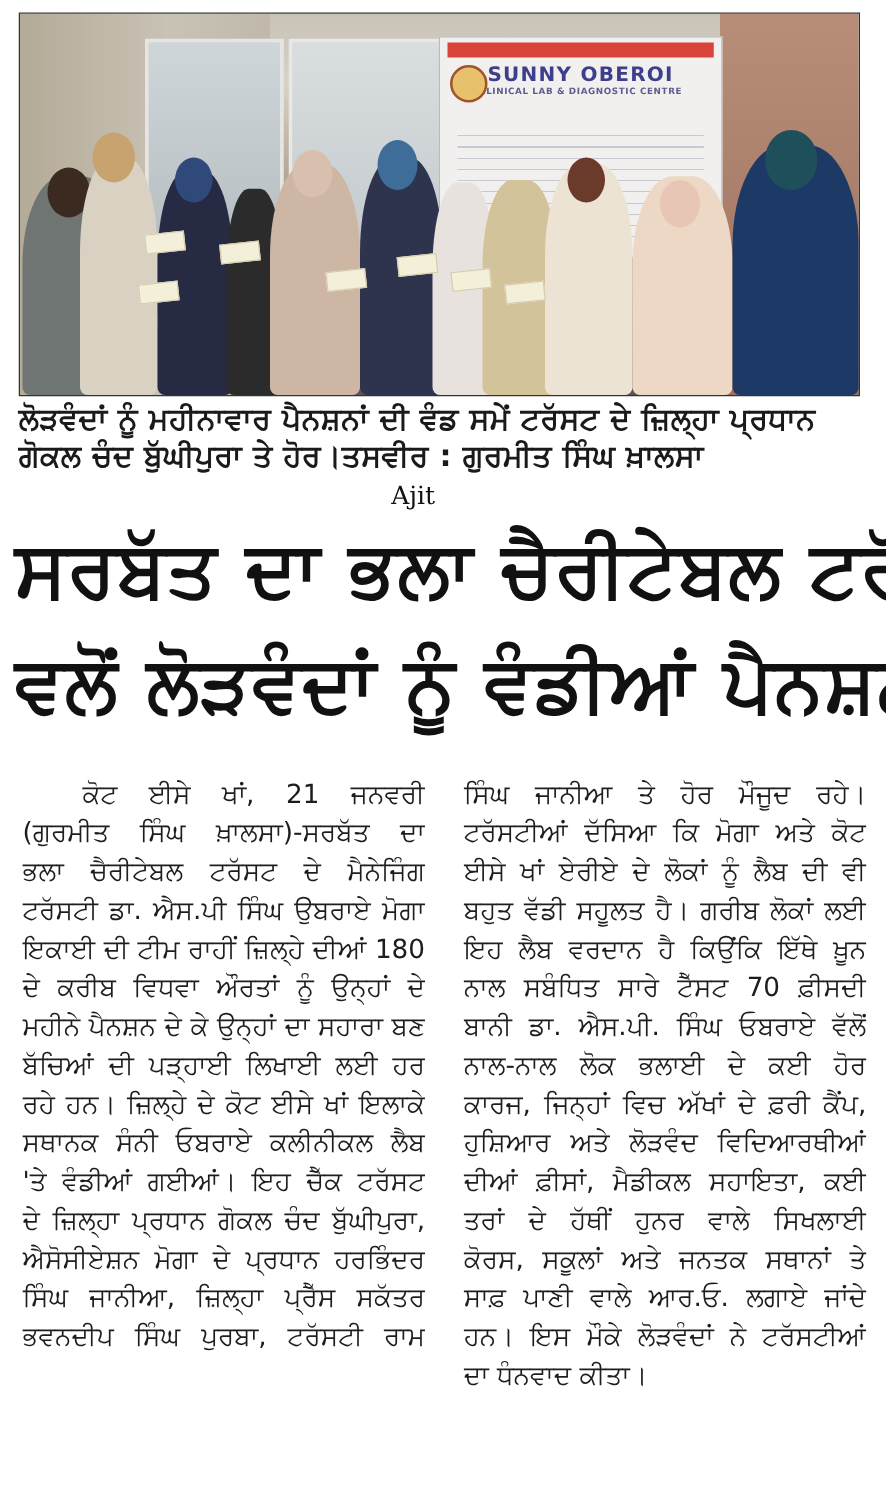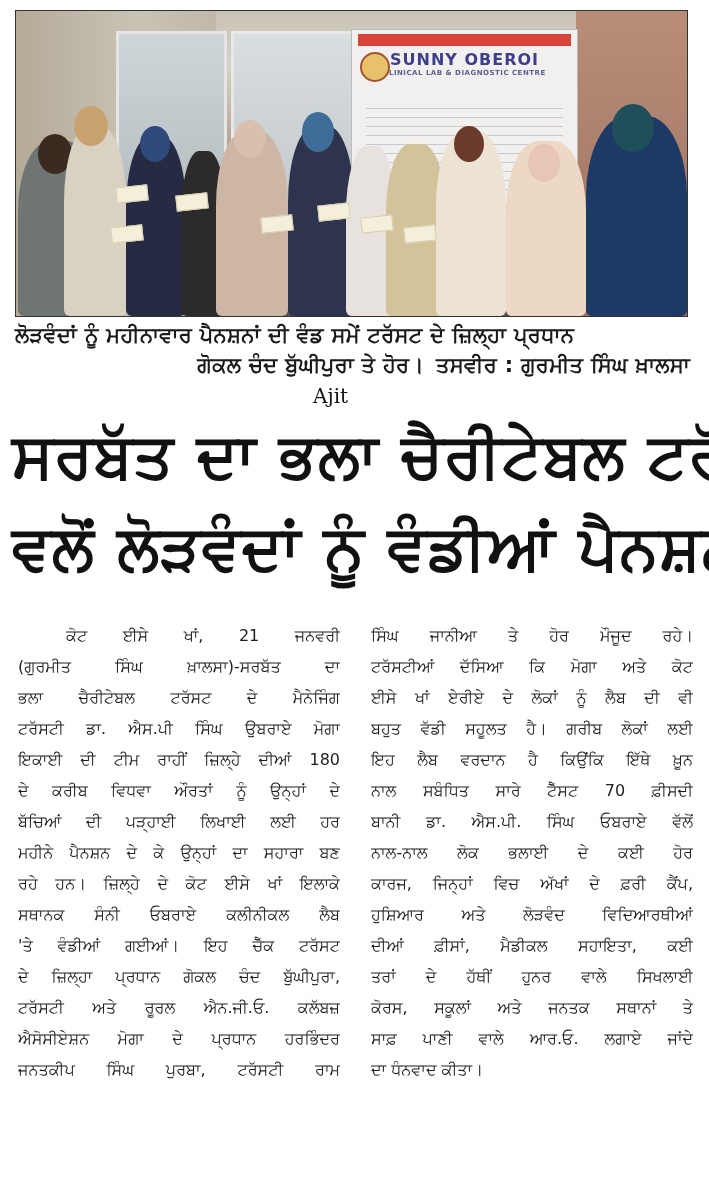--- a/index.html
+++ b/index.html
@@ -15,30 +15,30 @@
     .photo .banner .sub { font-size: 7px; font-weight: bold; color: #5b5d92; text-align: center; letter-spacing: 0.5px; }
     .photo .banner .logo { position: absolute; left: 8px; top: 22px; width: 26px; height: 26px; border-radius: 50%; background: #e7c26a; border: 2px solid #a0522d; }
     .photo .banner .lines { position: absolute; left: 14px; right: 14px; top: 70px; height: 95px;
       background: repeating-linear-gradient(180deg, transparent 0 8px, #c8c8d0 8px 9px); }
     .photo .brickwall { position: absolute; left: 560px; top: 0; width: 111px; height: 305px; background: linear-gradient(180deg, #b88e79, #9c6f5c); }
     .photo .people { position: absolute; left: 0; bottom: 0; width: 671px; height: 240px; }
     .person { position: absolute; bottom: 0; border-radius: 40% 40% 6px 6px; }
     .head { position: absolute; border-radius: 50%; }
     .envelope { position: absolute; width: 30px; height: 14px; background: #f4efd9; border: 1px solid #d5ccb0; transform: rotate(-6deg); }
 
-    .caption { position: absolute; left: 15px; top: 320px; width: 675px; font-size: 21px; font-weight: bold; line-height: 30px; color: #1a1a1a; letter-spacing: 0.3px; }
+    .caption { position: absolute; left: 15px; top: 320px; width: 675px; font-size: 24px; font-weight: bold; line-height: 30px; color: #1a1a1a; letter-spacing: 0.3px; }
     .caption .line { white-space: nowrap; display: flex; justify-content: space-between; }
-    .caption .credit-row { display: flex; justify-content: flex-end; gap: 12px; }
+    .caption .credit-row { display: flex; justify-content: flex-start; }
     .ajit { position: absolute; left: 313px; top: 384px; font-family: "DejaVu Serif", serif; font-size: 20px; color: #111; }
 
     .headline { position: absolute; left: 12px; top: 410px; width: 685px; text-align: center; font-weight: bold; color: #111; }
     .headline .hl { font-size: 62px; line-height: 92px; white-space: nowrap; letter-spacing: 1px; }
 
     .body { position: absolute; left: 18px; top: 620px; width: 675px; display: flex; justify-content: space-between; }
-    .col { width: 322px; font-size: 16px; line-height: 31px; color: #1d1d1d; }
+    .col { width: 322px; font-size: 21px; line-height: 31px; color: #1d1d1d; }
     .col .ln { display: block; text-align: justify; text-align-last: justify; white-space: nowrap; height: 31px; overflow: hidden; }
     .col .ln.last { text-align-last: left; }
     .col .ln.indent { padding-left: 48px; }
   </style>
 </head>
 <body>
 
 <div class="photo" title="Group photo of trust officials and beneficiaries holding pension envelopes in front of a clinical lab">
   <div class="wall-left"></div>
   <div class="door2"></div>
@@ -104,40 +104,41 @@
 </div>
 
 <div class="body">
   <div class="col">
     <span class="ln indent">ਕੋਟ ਈਸੇ ਖਾਂ, 21 ਜਨਵਰੀ</span>
     <span class="ln">(ਗੁਰਮੀਤ ਸਿੰਘ ਖ਼ਾਲਸਾ)-ਸਰਬੱਤ ਦਾ</span>
     <span class="ln">ਭਲਾ ਚੈਰੀਟੇਬਲ ਟਰੱਸਟ ਦੇ ਮੈਨੇਜਿੰਗ</span>
     <span class="ln">ਟਰੱਸਟੀ ਡਾ. ਐਸ.ਪੀ ਸਿੰਘ ਉਬਰਾਏ ਮੋਗਾ</span>
     <span class="ln">ਇਕਾਈ ਦੀ ਟੀਮ ਰਾਹੀਂ ਜ਼ਿਲ੍ਹੇ ਦੀਆਂ 180</span>
     <span class="ln">ਦੇ ਕਰੀਬ ਵਿਧਵਾ ਔਰਤਾਂ ਨੂੰ ਉਨ੍ਹਾਂ ਦੇ</span>
+    <span class="ln">ਮਹੀਨੇ ਪੈਨਸ਼ਨ ਦੇ ਕੇ ਉਨ੍ਹਾਂ ਦਾ ਸਹਾਰਾ ਬਣ</span>
     <span class="ln">ਬੱਚਿਆਂ ਦੀ ਪੜ੍ਹਾਈ ਲਿਖਾਈ ਲਈ ਹਰ</span>
-    <span class="ln">ਮਹੀਨੇ ਪੈਨਸ਼ਨ ਦੇ ਕੇ ਉਨ੍ਹਾਂ ਦਾ ਸਹਾਰਾ ਬਣ</span>
     <span class="ln">ਰਹੇ ਹਨ। ਜ਼ਿਲ੍ਹੇ ਦੇ ਕੋਟ ਈਸੇ ਖਾਂ ਇਲਾਕੇ</span>
     <span class="ln">ਸਥਾਨਕ ਸੰਨੀ ਓਬਰਾਏ ਕਲੀਨੀਕਲ ਲੈਬ</span>
     <span class="ln">'ਤੇ ਵੰਡੀਆਂ ਗਈਆਂ। ਇਹ ਚੈੱਕ ਟਰੱਸਟ</span>
     <span class="ln">ਦੇ ਜ਼ਿਲ੍ਹਾ ਪ੍ਰਧਾਨ ਗੋਕਲ ਚੰਦ ਬੁੱਘੀਪੁਰਾ,</span>
-    <span class="ln">ਟਰੱਸਟੀ ਅਤੇ ਰੂਰਲ ਐਨ.ਜੀ.ਓ. ਕਲੱਬਜ਼</span>
     <span class="ln">ਐਸੋਸੀਏਸ਼ਨ ਮੋਗਾ ਦੇ ਪ੍ਰਧਾਨ ਹਰਭਿੰਦਰ</span>
-    <span class="ln">ਜਨਤਕੀਪ ਸਿੰਘ ਪੁਰਬਾ, ਟਰੱਸਟੀ ਰਾਮ</span>
+    <span class="ln">ਸਿੰਘ ਜਾਨੀਆ, ਜ਼ਿਲ੍ਹਾ ਪ੍ਰੈੱਸ ਸਕੱਤਰ</span>
+    <span class="ln">ਭਵਨਦੀਪ ਸਿੰਘ ਪੁਰਬਾ, ਟਰੱਸਟੀ ਰਾਮ</span>
   </div>
   <div class="col">
     <span class="ln">ਸਿੰਘ ਜਾਨੀਆ ਤੇ ਹੋਰ ਮੌਜੂਦ ਰਹੇ।</span>
     <span class="ln">ਟਰੱਸਟੀਆਂ ਦੱਸਿਆ ਕਿ ਮੋਗਾ ਅਤੇ ਕੋਟ</span>
     <span class="ln">ਈਸੇ ਖਾਂ ਏਰੀਏ ਦੇ ਲੋਕਾਂ ਨੂੰ ਲੈਬ ਦੀ ਵੀ</span>
     <span class="ln">ਬਹੁਤ ਵੱਡੀ ਸਹੂਲਤ ਹੈ। ਗਰੀਬ ਲੋਕਾਂ ਲਈ</span>
     <span class="ln">ਇਹ ਲੈਬ ਵਰਦਾਨ ਹੈ ਕਿਉਂਕਿ ਇੱਥੇ ਖ਼ੂਨ</span>
     <span class="ln">ਨਾਲ ਸਬੰਧਿਤ ਸਾਰੇ ਟੈੱਸਟ 70 ਫ਼ੀਸਦੀ</span>
     <span class="ln">ਬਾਨੀ ਡਾ. ਐਸ.ਪੀ. ਸਿੰਘ ਓਬਰਾਏ ਵੱਲੋਂ</span>
     <span class="ln">ਨਾਲ-ਨਾਲ ਲੋਕ ਭਲਾਈ ਦੇ ਕਈ ਹੋਰ</span>
     <span class="ln">ਕਾਰਜ, ਜਿਨ੍ਹਾਂ ਵਿਚ ਅੱਖਾਂ ਦੇ ਫ਼ਰੀ ਕੈਂਪ,</span>
     <span class="ln">ਹੁਸ਼ਿਆਰ ਅਤੇ ਲੋੜਵੰਦ ਵਿਦਿਆਰਥੀਆਂ</span>
     <span class="ln">ਦੀਆਂ ਫ਼ੀਸਾਂ, ਮੈਡੀਕਲ ਸਹਾਇਤਾ, ਕਈ</span>
     <span class="ln">ਤਰਾਂ ਦੇ ਹੱਥੀਂ ਹੁਨਰ ਵਾਲੇ ਸਿਖਲਾਈ</span>
     <span class="ln">ਕੋਰਸ, ਸਕੂਲਾਂ ਅਤੇ ਜਨਤਕ ਸਥਾਨਾਂ ਤੇ</span>
     <span class="ln">ਸਾਫ਼ ਪਾਣੀ ਵਾਲੇ ਆਰ.ਓ. ਲਗਾਏ ਜਾਂਦੇ</span>
+    <span class="ln">ਹਨ। ਇਸ ਮੌਕੇ ਲੋੜਵੰਦਾਂ ਨੇ ਟਰੱਸਟੀਆਂ</span>
     <span class="ln last">ਦਾ ਧੰਨਵਾਦ ਕੀਤਾ।</span>
   </div>
 </div>
 
 </body></html>

